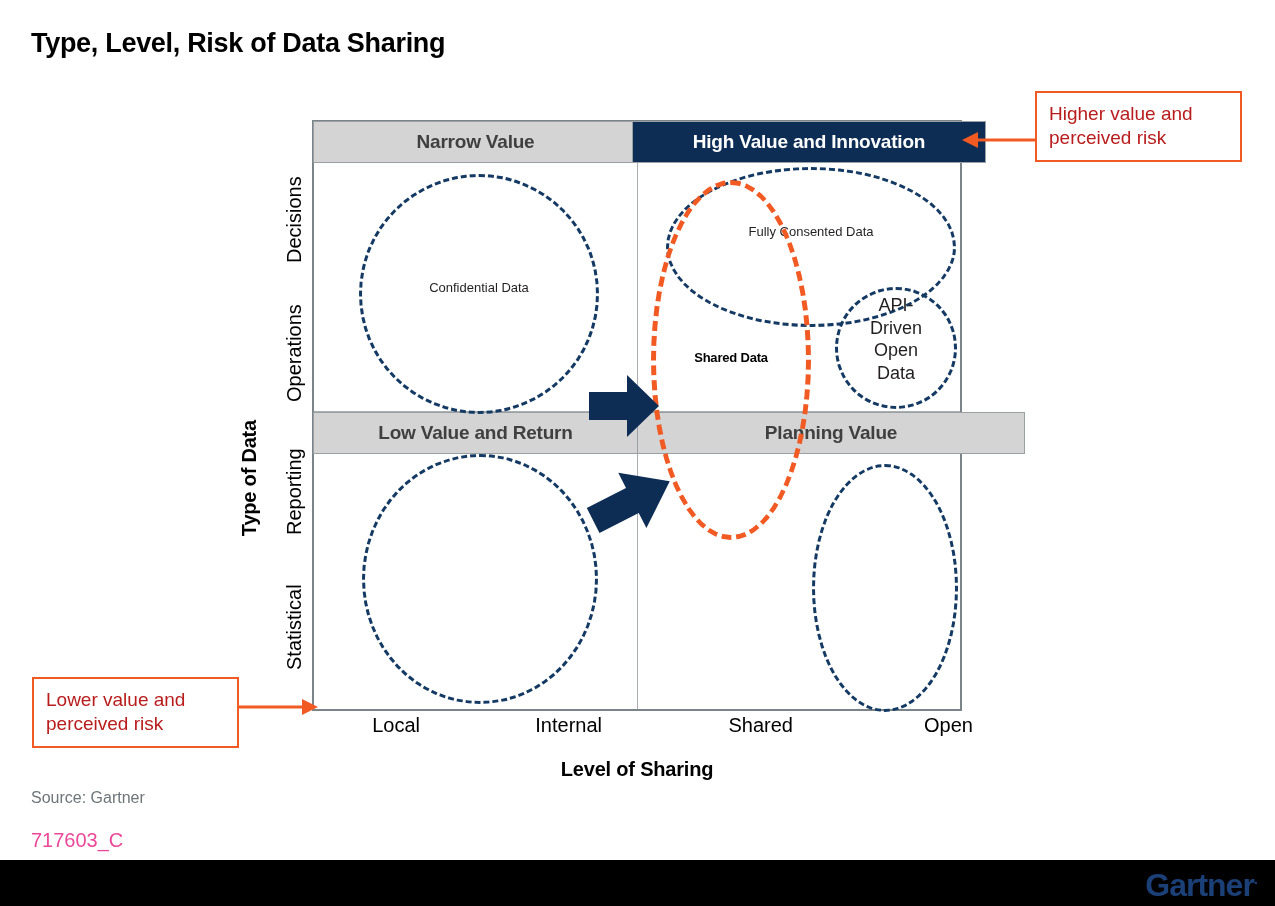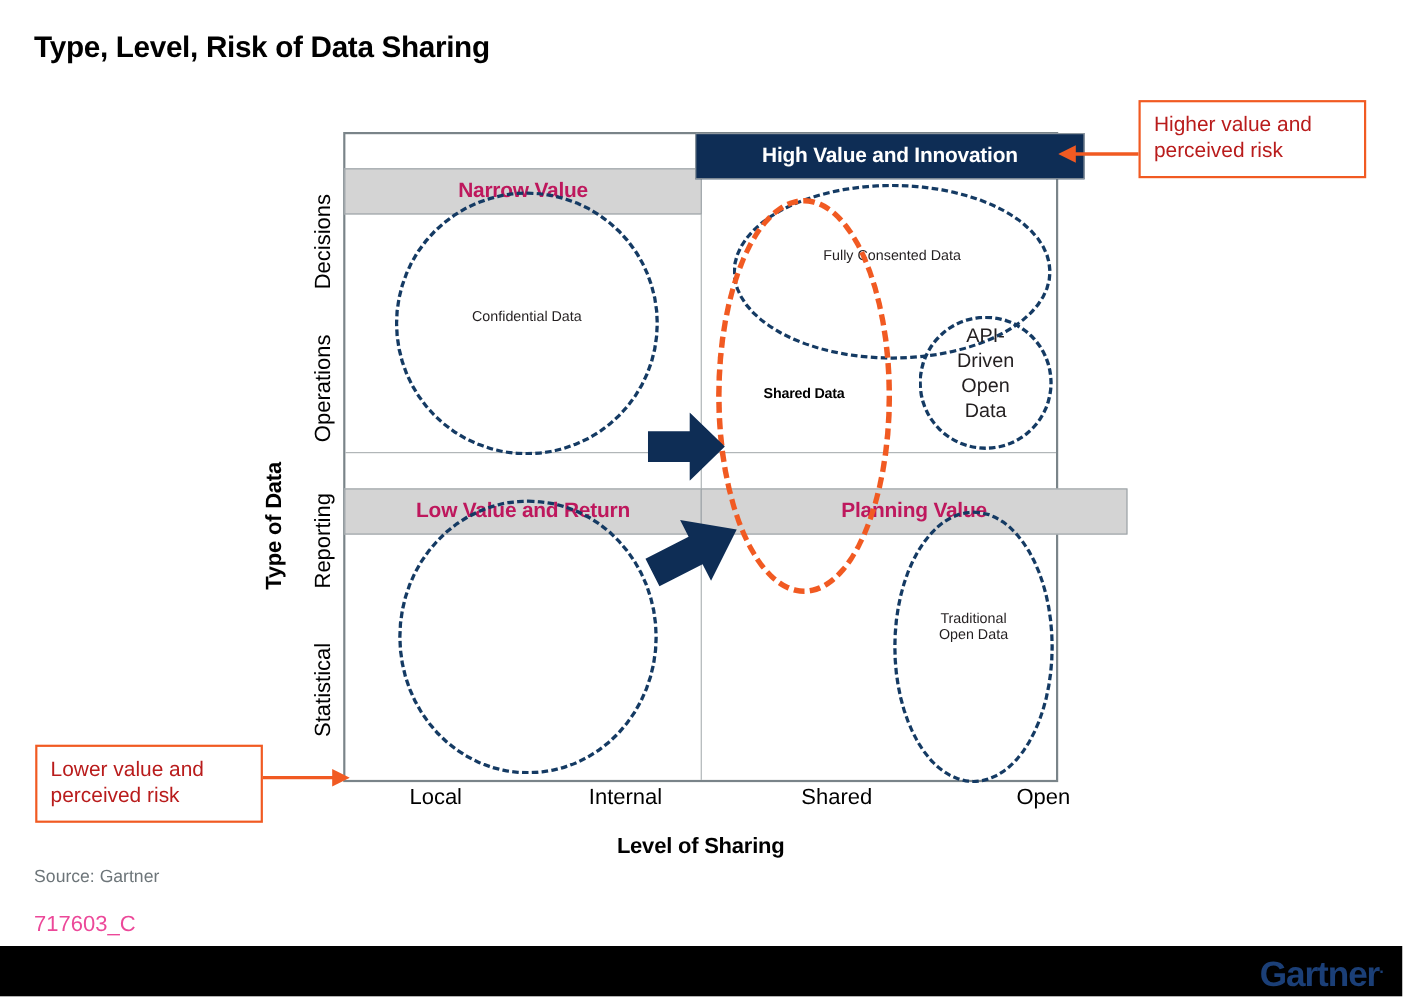--- a/index.html
+++ b/index.html
@@ -46,21 +46,21 @@
     height: 42px;
     display: flex;
     align-items: center;
     justify-content: center;
     font-size: 19px;
     font-weight: bold;
     letter-spacing: -0.2px;
     border: 1px solid #9aa1a5;
     white-space: nowrap;
   }
-  .qh-gray  { background: #d4d4d4; color: #be185d; margin-top: 32px; }
+  .qh-gray  { background: #d4d4d4; color: #404040; }
   .qh-navy  { background: #0e2d55; color: #ffffff; }
 
   
   .ellipse {
     position: absolute;
     border-radius: 50%;
     background: transparent;
   }
   .ell-navy   { border: 3px dashed #143a63; }
   .ell-orange { border: 5px dashed #f15a22; }
@@ -202,22 +202,20 @@
 Driven
 Open
 Data</div>
 
   <div class="ellipse ell-orange" style="left:337px; top:58px; width:160px; height:360px;"></div>
   <div class="ell-label bold" style="left:337px; top:228px; width:160px;">Shared Data</div>
 
   <div class="ellipse ell-navy" style="left:48px; top:332px; width:236px; height:250px;"></div>
 
   <div class="ellipse ell-navy" style="left:498px; top:342px; width:146px; height:248px;"></div>
-  <div class="ell-label" style="left:498px; top:432px; width:146px;">Traditional
-Open Data</div>
 
   <svg class="block-arrow" style="left:275px; top:253px;" width="70" height="62" viewBox="0 0 70 62">
     <polygon points="0,17 38,17 38,0 70,31 38,62 38,45 0,45" fill="#0e2d55"></polygon>
   </svg>
 
   <svg class="block-arrow" style="left:272px; top:338px;" width="90" height="80" viewBox="0 0 90 80">
     <g transform="rotate(-27 45 40)">
       <polygon points="2,27 46,27 46,10 88,41 46,72 46,55 2,55" fill="#0e2d55"></polygon>
     </g>
   </svg>

